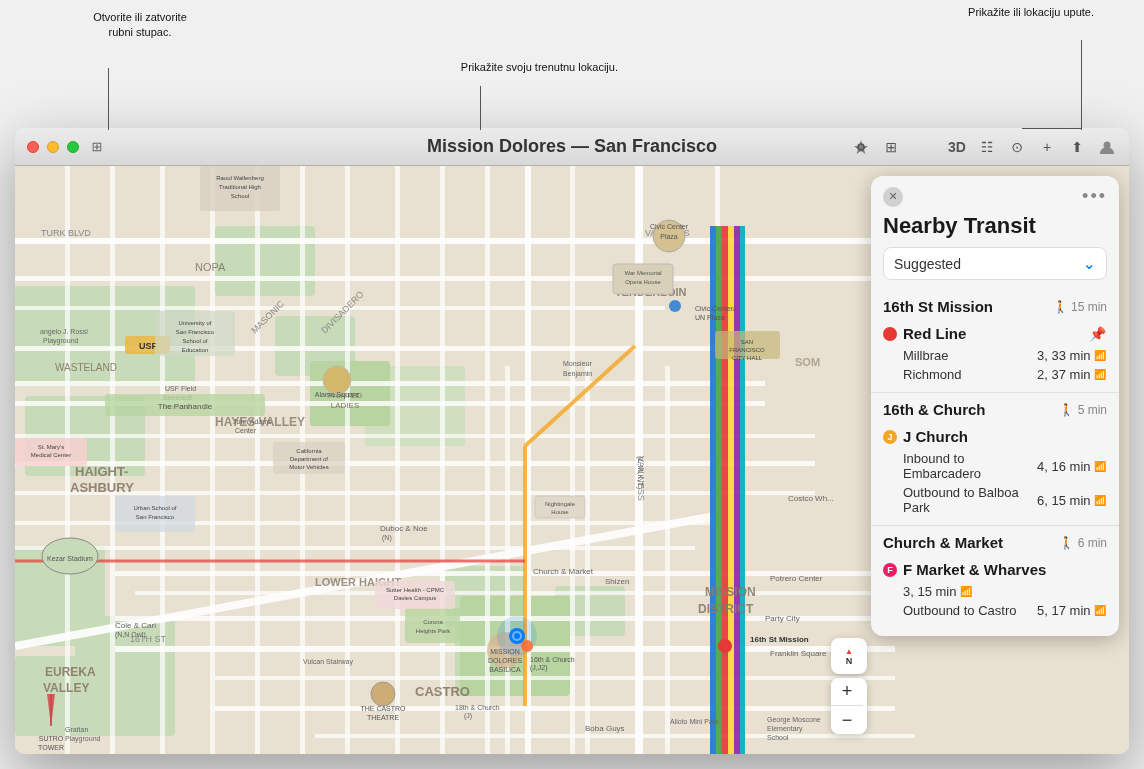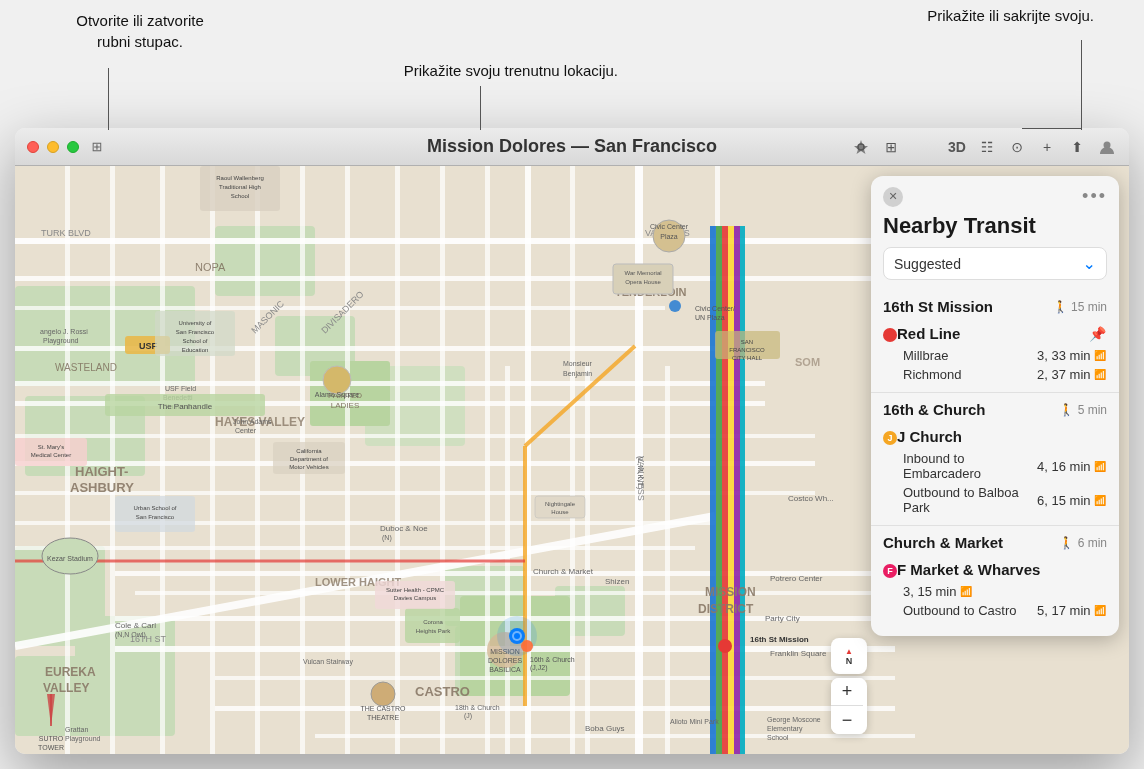--- a/index.html
+++ b/index.html
@@ -17,21 +17,21 @@
       position: absolute;
       top: 0;
       left: 0;
       width: 100%;
       height: 135px;
       z-index: 100;
       pointer-events: none;
     }
     .callout-text {
       position: absolute;
-      font-size: 15px;
+      font-size: 11px;
       color: #111;
       line-height: 1.4;
       text-align: center;
     }
 
     
     .window {
       position: absolute;
       top: 128px;
       left: 15px;
@@ -227,21 +227,22 @@
       padding: 4px 0;
     }
     .route-line-header {
       display: flex;
       align-items: center;
       justify-content: space-between;
       margin-bottom: 4px;
     }
     .route-badge {
       display: flex;
-      align-items: flex-end;
+      align-items: center;
+      gap: 6px;
     }
     .route-color-dot {
       width: 14px;
       height: 14px;
       border-radius: 50%;
       flex-shrink: 0;
     }
     .route-name {
       font-size: 15px;
       font-weight: 600;
@@ -311,21 +312,21 @@
 <div class="callout-area">
 
   <div class="callout-text" style="left: 60px; top: 10px; width: 160px;">Otvorite ili zatvorite<br>rubni stupac.</div>
 
   <div style="position:absolute; left:108px; top:68px; width:1px; height:62px; background:#555;"></div>
 
   <div class="callout-text" style="left: 358px; top: 60px; width: 260px; text-align:right;">Prikažite svoju trenutnu lokaciju.</div>
 
   <div style="position:absolute; left:480px; top:86px; width:1px; height:44px; background:#555;"></div>
 
-  <div class="callout-text" style="right: 50px; top: 5px; width: 280px; text-align:right;">Prikažite ili sakrijte svoju.</div>
+  <div class="callout-text" style="right: 50px; top: 5px; width: 280px; text-align:right;">Prikažite ili lokaciju upute.</div>
 
   <div style="position:absolute; right:62px; top:40px; width:1px; height:90px; background:#555;"></div>
 
   <div style="position:absolute; right:62px; top:128px; width:60px; height:1px; background:#555;"></div>
 </div>
 
 <div class="window">
 
   <div class="titlebar">
     <div class="traffic-lights">

